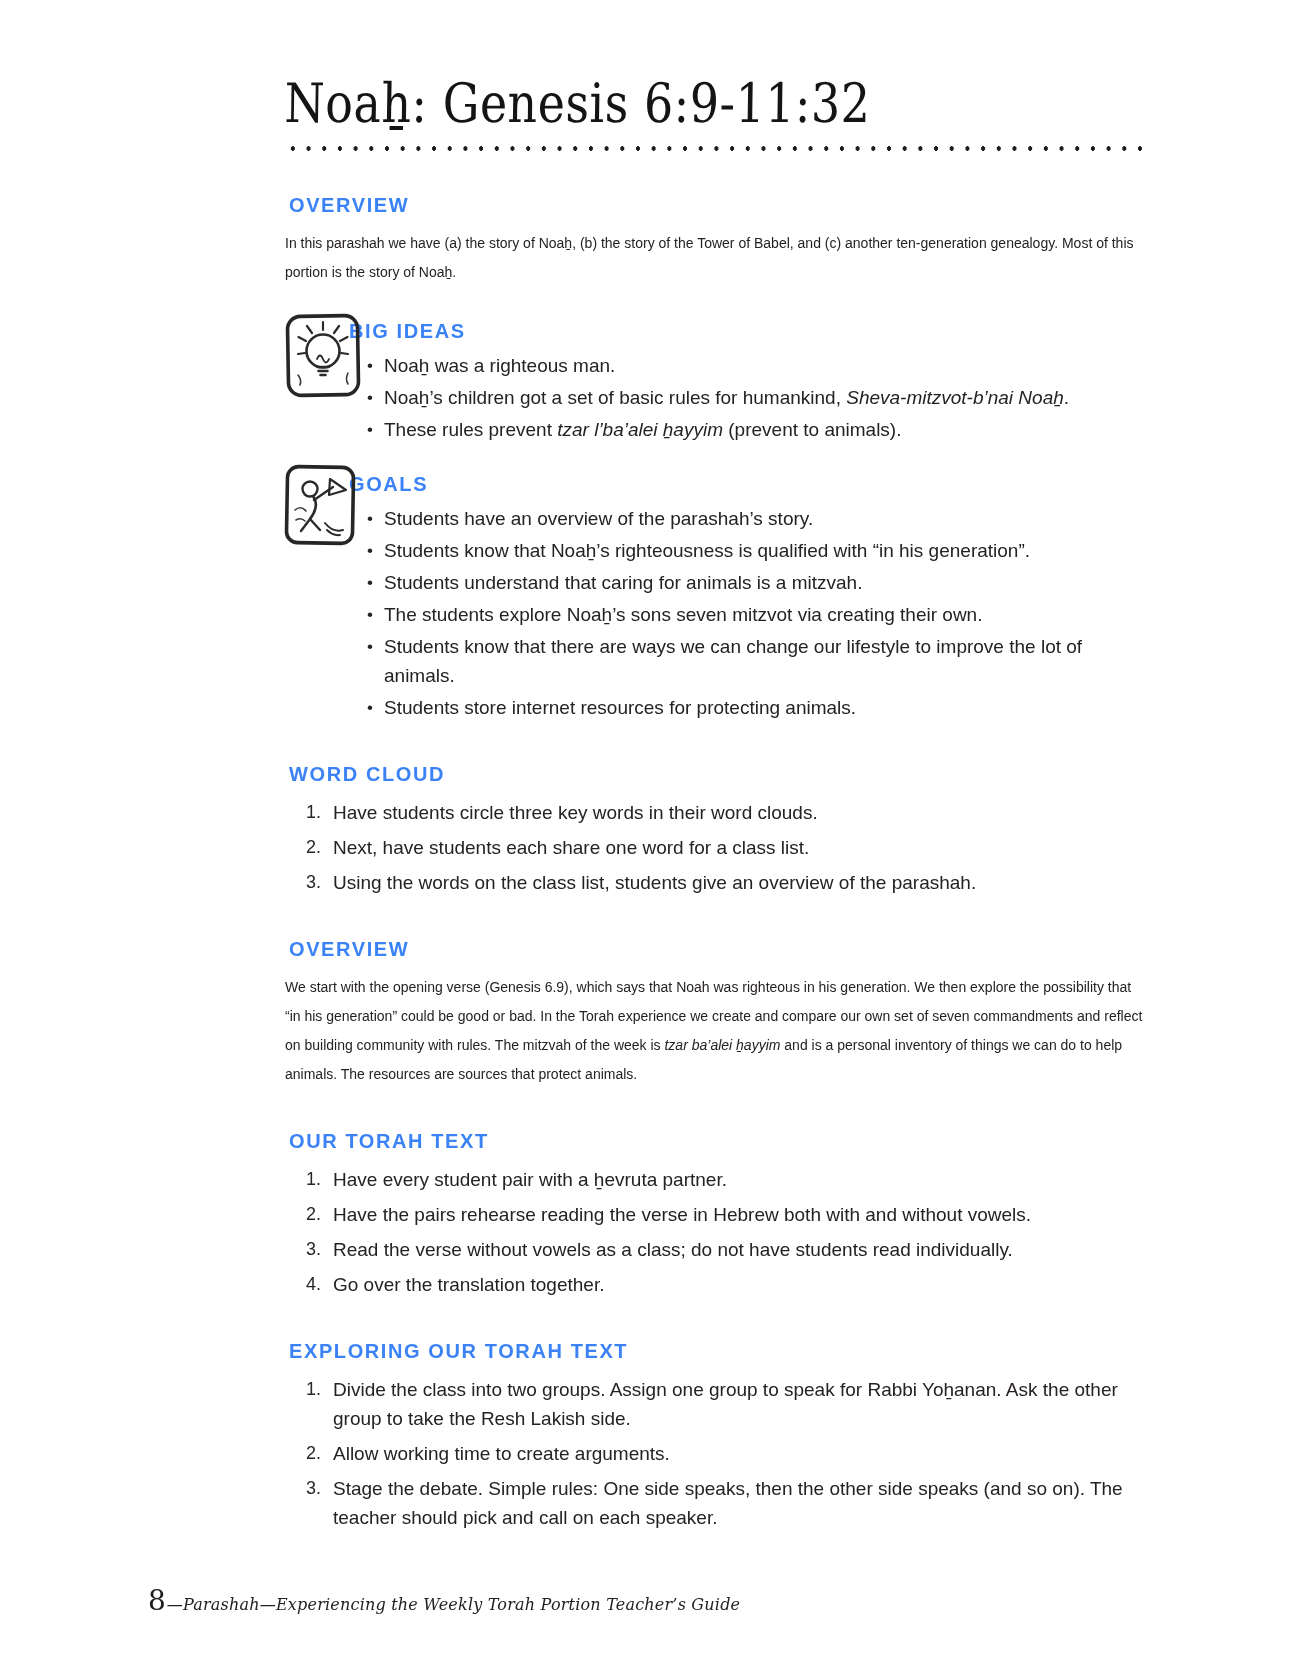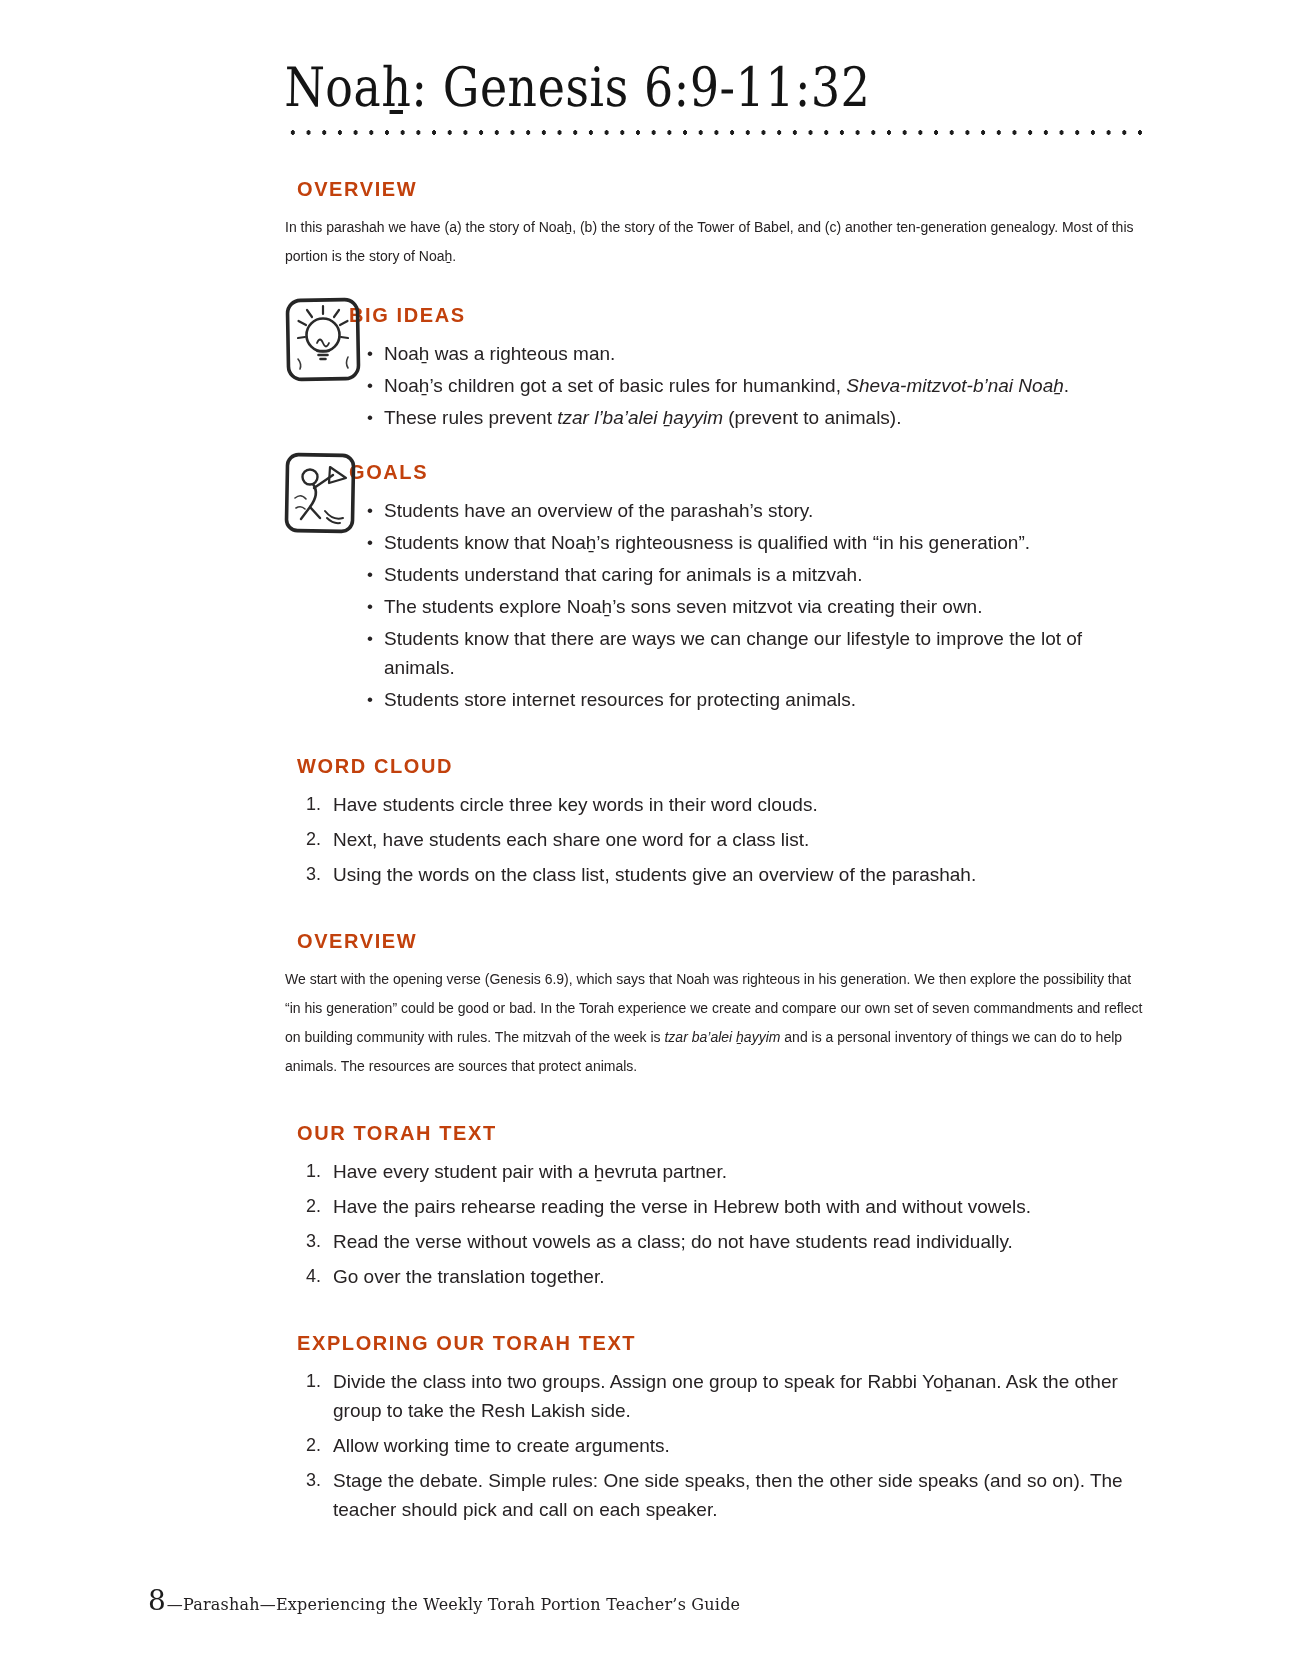--- a/index.html
+++ b/index.html
@@ -1,39 +1,39 @@
 <!DOCTYPE html>
 <html><head>
 <meta charset="utf-8">
 <style>
   html,body { margin:0; padding:0; background:#e8e8e8; }
   .page {
     position:relative; width:1292px; height:1672px; margin:0 auto;
     background:#ffffff; overflow:hidden;
     font-family:"Liberation Sans", sans-serif; color:#262223;
   }
-  .content { position:absolute; left:285px; top:56px; width:862px; }
+  .content { position:absolute; left:285px; top:72px; width:862px; }
 
   
   h1.title {
     margin:0; font-family:"DejaVu Serif", serif; font-weight:400;
     font-size:46px; line-height:52px; color:#141414;
     letter-spacing:0.5px; transform:scaleY(1.18) skewX(-1deg);
     transform-origin:left top; white-space:nowrap;
   }
   .dots {
     margin-top:20px; height:9px; width:100%;
     background-image:radial-gradient(ellipse 2.7px 3.5px at center, #1d1d1d 62%, transparent 66%);
     background-size:15.7px 9px; background-repeat:repeat-x;
   }
 
   
   h2.sec-h {
-    margin:12px; font-size:20px; font-weight:700; letter-spacing:1.6px;
-    color:#c2410c; line-height:24px;
+    margin:4px; font-size:20px; font-weight:700; letter-spacing:1.6px;
+    color:#3b82f6; line-height:24px;
   }
   section.sec { margin-top:40px; }
   section.sec h2.sec-h { margin-bottom:12px; }
 
   p.body { margin:0; font-size:14px; line-height:29px; }
 
   
   section.icon-sec { position:relative; margin-top:26px; }
   section.icon-sec.first { margin-top:30px; }
   .icon-box { position:absolute; left:-2px; top:-8px; width:80px; height:92px; }
@@ -51,21 +51,21 @@
   .numlist { margin-top:6px; }
   .nitem { display:flex; margin-bottom:6px; }
   .nitem .num { flex:none; width:24px; margin-left:12px; margin-right:12px; text-align:right; font-size:18px; line-height:29px; color:#2a2627; }
   .nitem .itext { flex:1 1 auto; font-size:19px; line-height:29px; }
 
   .seg-i { font-style:italic; }
 
   
   .footer { position:absolute; left:148px; top:1586px; display:flex; align-items:baseline; }
   .pagenum { font-family:"DejaVu Serif", serif; font-size:28px; line-height:30px; color:#1d1d1d; }
-  .foottext { font-family:"DejaVu Serif", serif; font-size:16px; margin-left:1px; color:#232021; letter-spacing:0.2px; }
+  .foottext { font-family:"DejaVu Serif", serif; font-style:italic; font-size:16px; margin-left:1px; color:#232021; letter-spacing:0.2px; }
 </style>
 </head>
 <body>
 
 <div class="page">
   <div class="content">
 
     <h1 class="title">Noaẖ: Genesis 6:9-11:32</h1>
     <div class="dots"></div>
 

